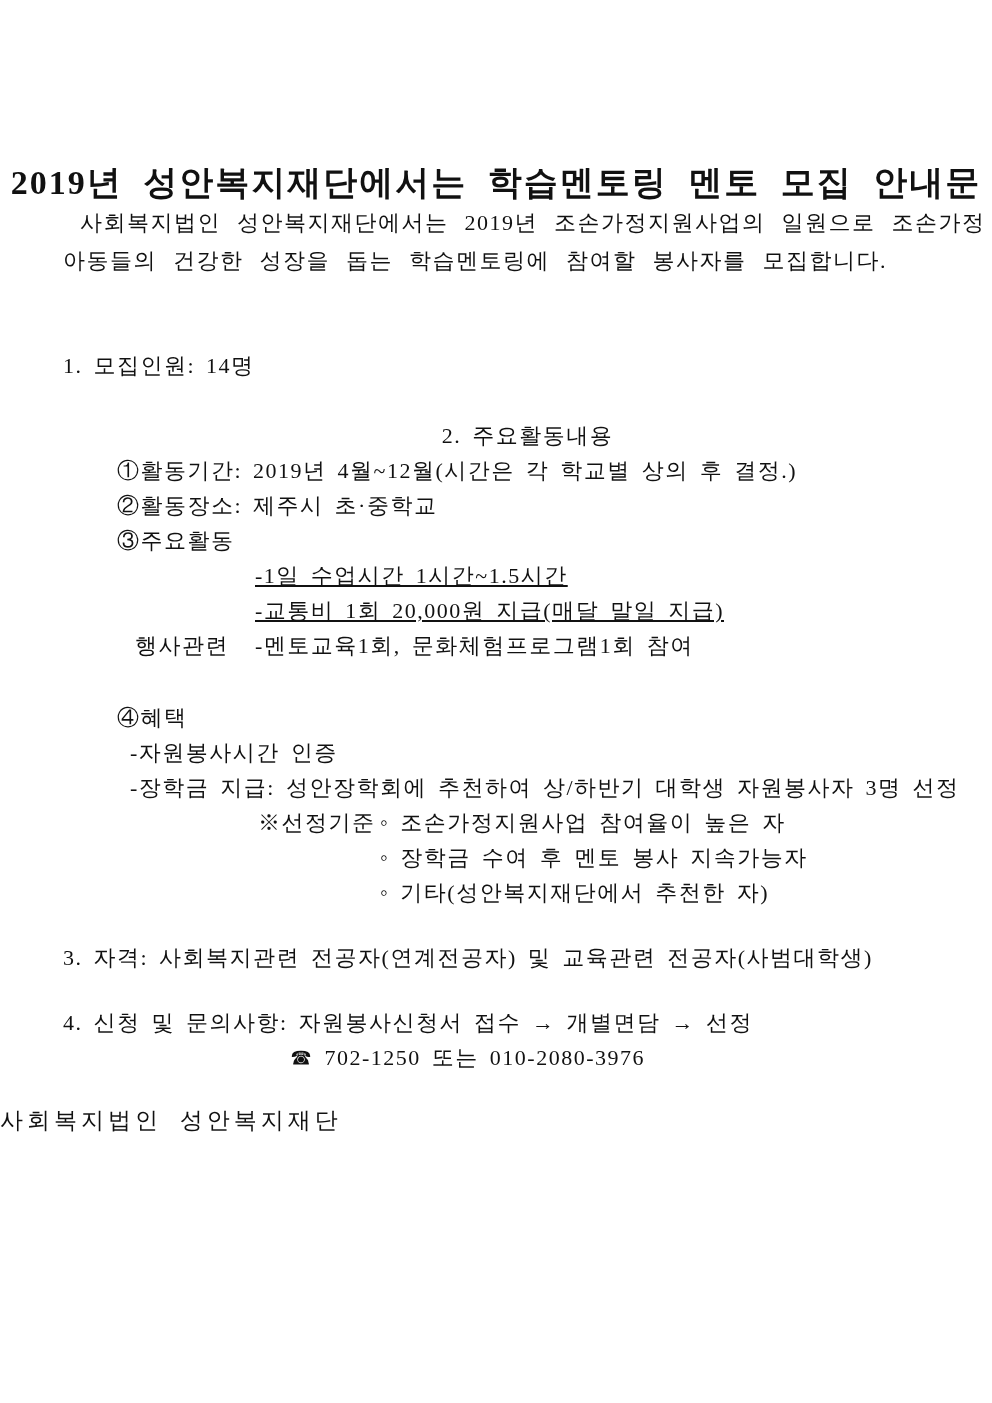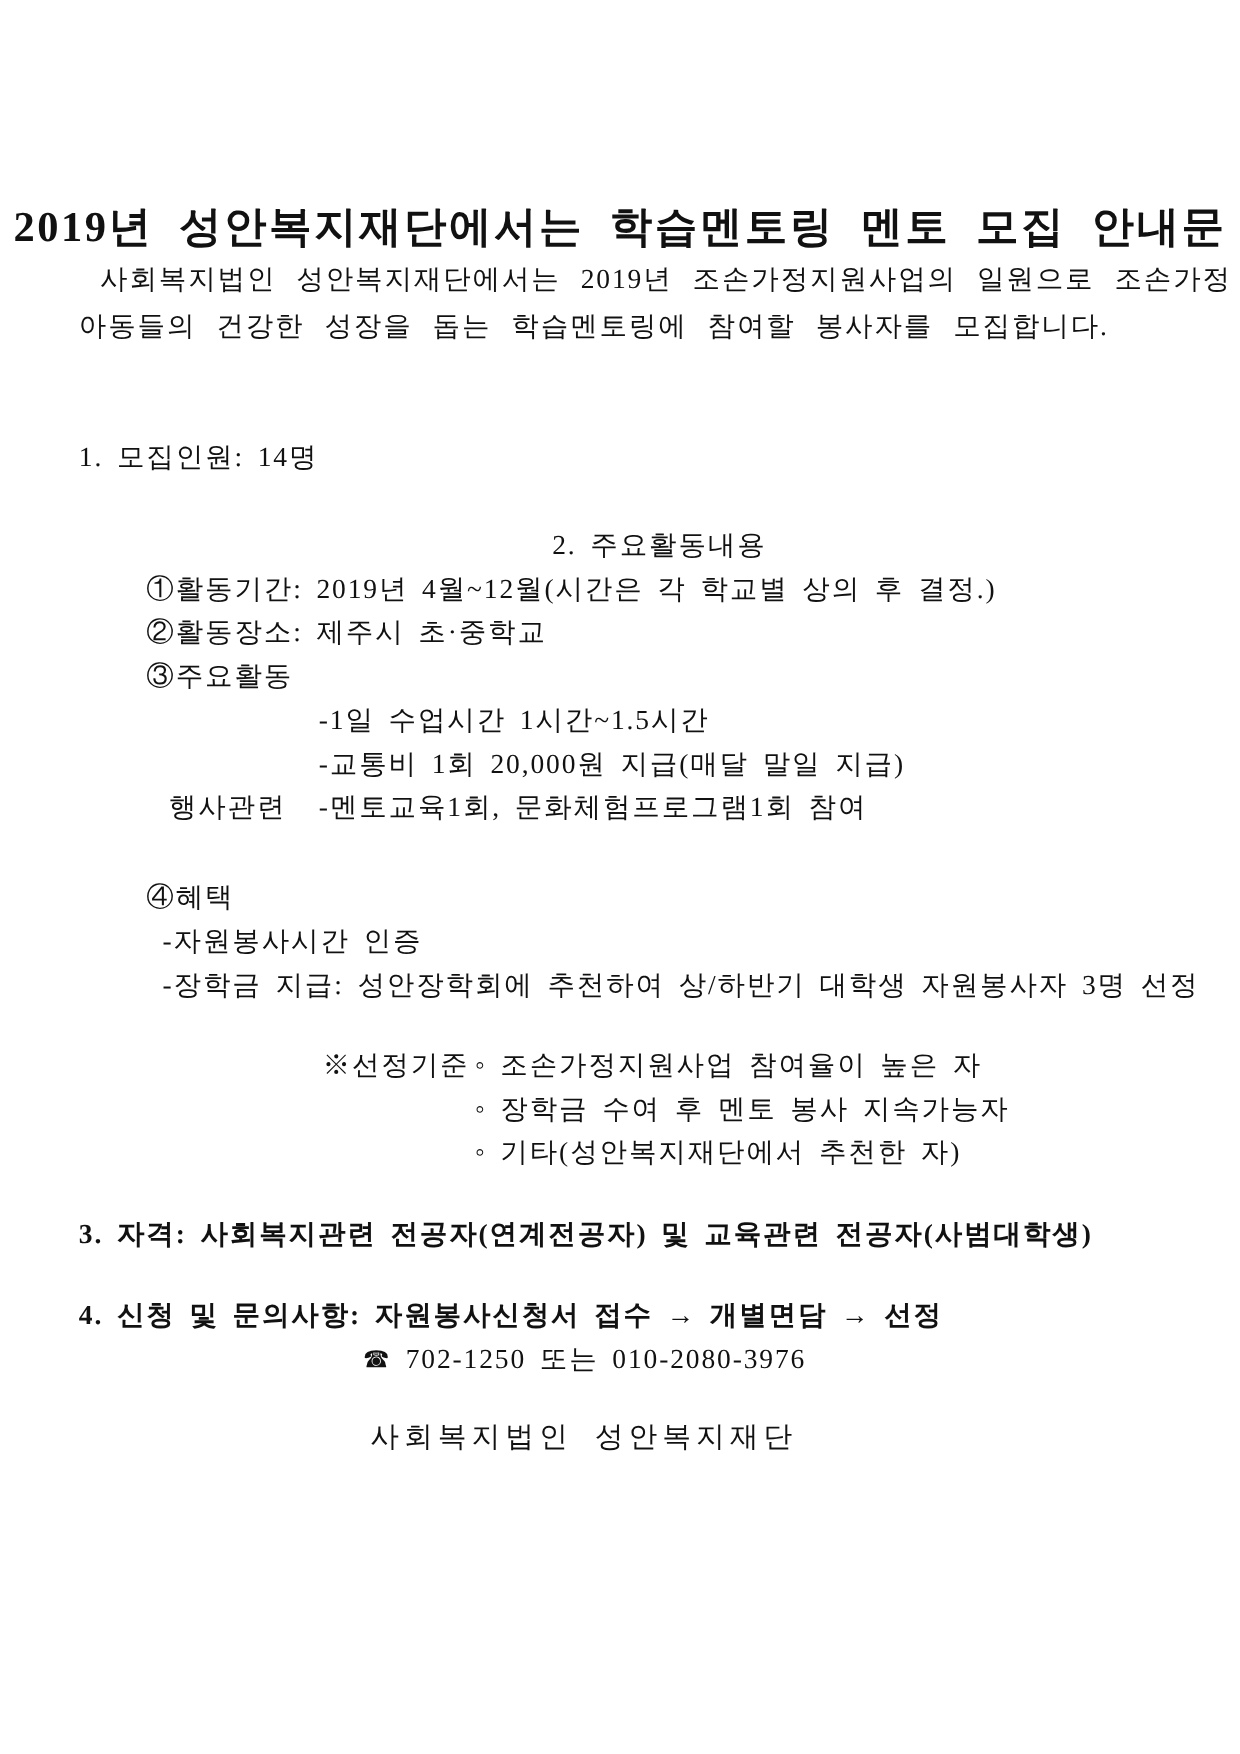--- a/index.html
+++ b/index.html
@@ -36,38 +36,38 @@
   }
   .intro { }
   .intro .line { line-height: 38px; word-spacing: 9px; }
   .indent-first { padding-left: 80px; }
   .indent-body  { padding-left: 63px; }
 
   .sec  { padding-left: 63px; }
   .circ { padding-left: 117px; }
   .gap-37 { margin-top: 37px; }
   .gap-35 { margin-top: 35px; text-align: center; }
-  .gap-30 { margin-top: 30px; font-weight: bold; }
+  .gap-30 { margin-top: 30px; }
   .gap-28 { margin-top: 28px; }
   .gap-68 { margin-top: 68px; }
 
   .act-row { display: flex; }
   .act-label { margin-left: 135px; width: 120px; flex: 0 0 auto; }
-  .dash-only { padding-left: 255px; }
+  .dash-only { padding-left: 255px; text-decoration: underline; }
 
   .benefit { padding-left: 130px; }
 
-  .crit-row { display: flex; margin-top: 29px; }
+  .crit-row { display: flex; }
   .crit-label { margin-left: 258px; width: 122px; flex: 0 0 auto; }
   .circle-only { padding-left: 380px; }
 
   .phone-line { padding-left: 290px; }
 
   .footer-line {
-    text-align: center;
+    text-align: left;
     padding-right: 58px;
     font-size: 23px;
     line-height: 35px;
     letter-spacing: 4px;
     word-spacing: 8px;
     white-space: pre;
   }
 </style>
 </head>
 <body>

